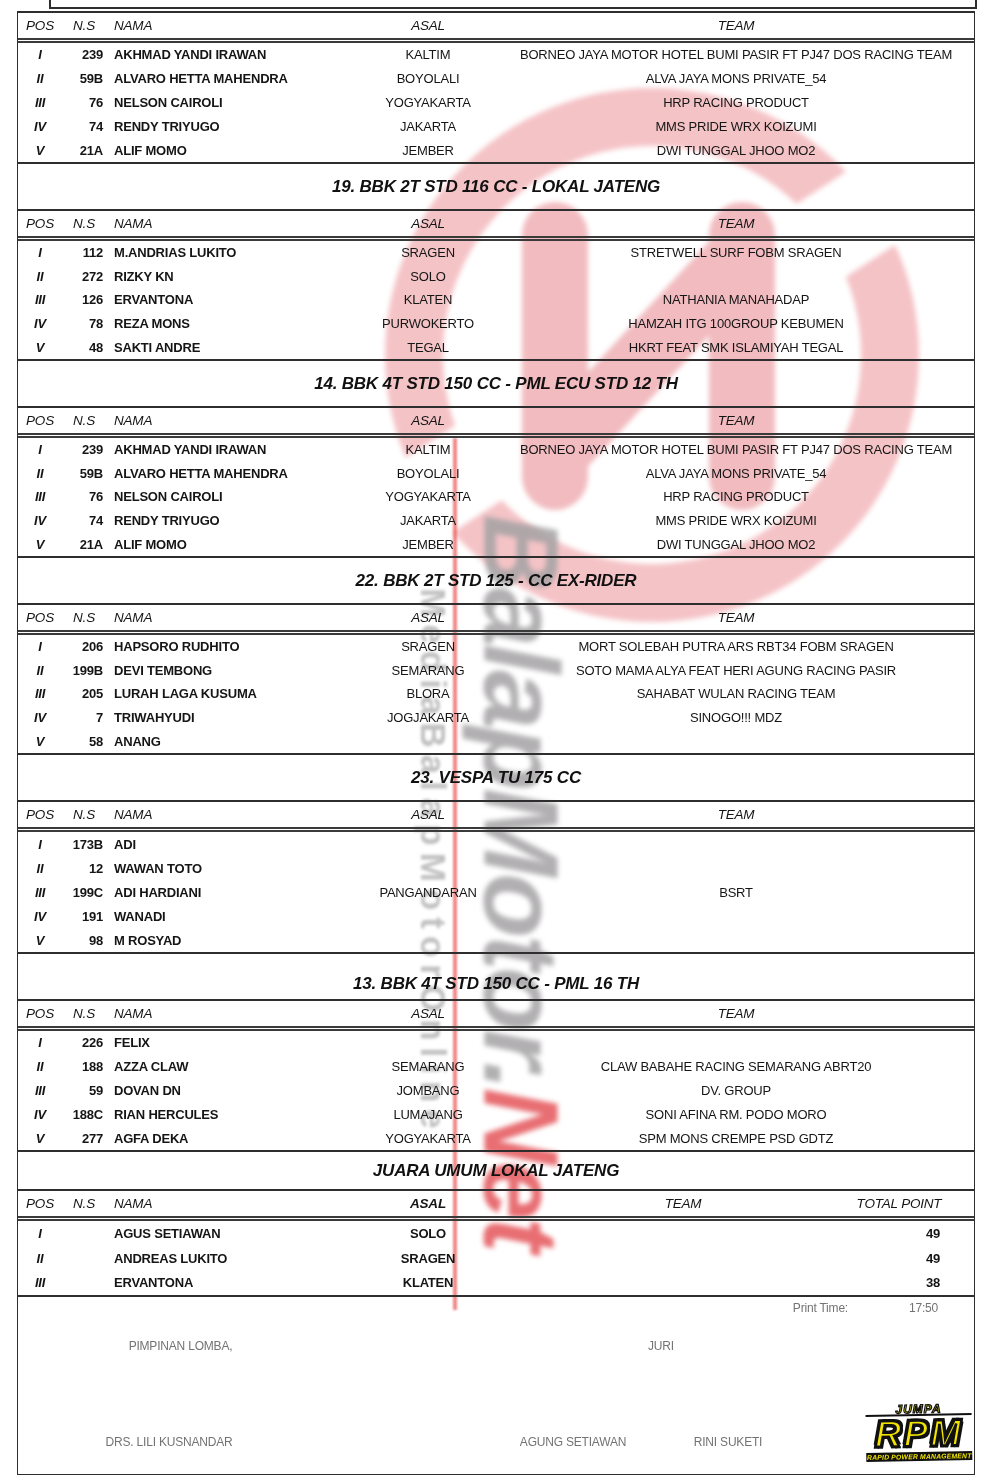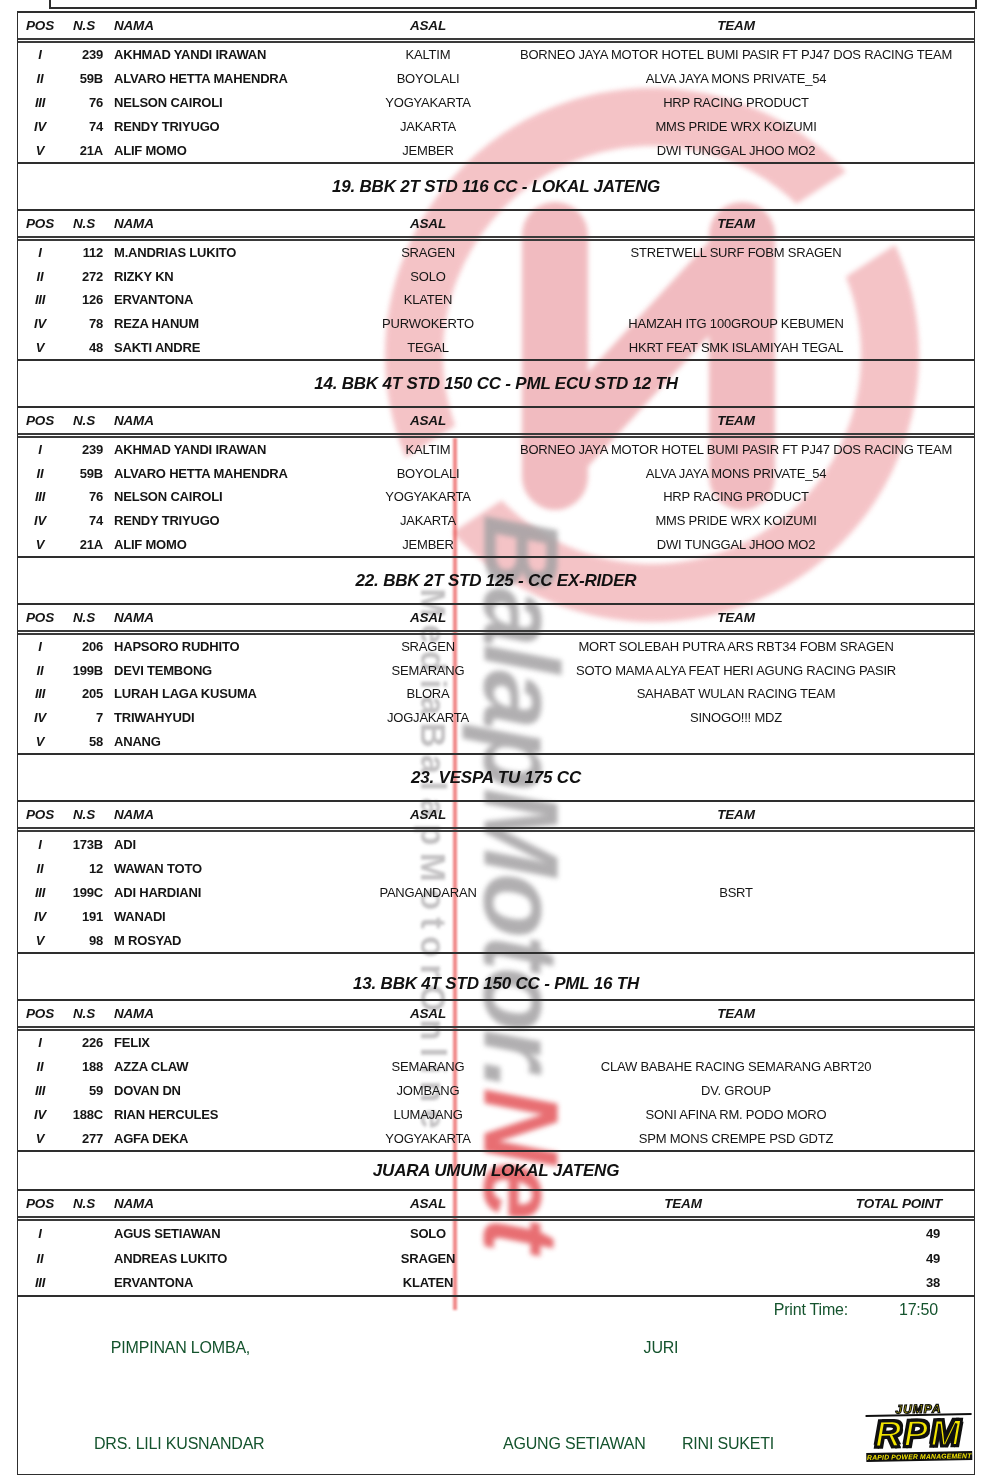--- a/index.html
+++ b/index.html
@@ -29,35 +29,35 @@
   .tbody{position:absolute;top:30px;left:0;right:0;bottom:0;display:flex;flex-direction:column;}
   .trow{position:relative;flex:1;}
   .cell{position:absolute;top:0;height:100%;display:flex;align-items:center;font-size:13px;overflow:visible;white-space:nowrap;}
   .c-pos {left:0;width:44px;justify-content:center;font-style:italic;font-weight:bold;}
   .c-ns  {left:44px;width:44px;justify-content:flex-end;padding-right:3px;box-sizing:border-box;font-weight:bold;}
   .c-nama{left:96px;width:240px;justify-content:flex-start;font-weight:bold;text-align:center;}
   .c-asal{left:330px;width:160px;justify-content:center;}
   .c-team{left:480px;width:476px;justify-content:center;}
   .c-team7{left:500px;width:330px;justify-content:center;}
   .c-total{left:820px;width:122px;justify-content:flex-end;padding-right:20px;box-sizing:border-box;font-weight:bold;}
-  .thead .cell{font-size:13.5px;font-weight:bold;font-style:italic;height:25px;}
+  .thead .cell{font-size:13.5px;font-weight:normal;font-style:italic;height:25px;}
   .thead .c-ns{justify-content:center;padding-right:0;}
   .thead .c-total{justify-content:center;padding-right:0;}
   .juara .c-asal{font-weight:bold;}
 
   
   .band{position:absolute;left:17px;width:958px;box-sizing:border-box;z-index:1;
         border-left:1.6px solid #2e2e2e;border-right:1.6px solid #2e2e2e;
         display:flex;align-items:center;justify-content:center;
         font-weight:bold;font-style:italic;font-size:17px;color:#111;}
 
   
   .sigbox{position:absolute;left:17px;top:1297px;width:958px;height:178px;box-sizing:border-box;z-index:1;
           border:1.6px solid #2e2e2e;border-top:none;}
-  .sigtext{position:absolute;font-size:16px;color:#14532d;text-align:center;white-space:nowrap;}
+  .sigtext{position:absolute;font-size:12px;color:#737373;text-align:center;white-space:nowrap;}
   .pt-label{left:700px;width:130px;top:4px;text-align:right;}
   .pt-value{left:840px;width:80px;top:4px;text-align:right;}
 
   
   .rpm{position:absolute;left:866px;top:1404px;width:106px;height:72px;z-index:3;
        display:flex;flex-direction:column;align-items:stretch;transform:rotate(-1deg);}
   .rpm-top{font-size:12px;font-weight:900;font-style:italic;color:#f2e400;text-align:center;
            -webkit-text-stroke:1.2px #101010;letter-spacing:1px;line-height:10px;
            border-bottom:2.5px solid #101010;}
   .rpm-main{font-size:37px;font-weight:900;font-style:italic;color:#f2e400;text-align:center;
@@ -160,25 +160,26 @@
             <div class="cell c-pos">II</div>
             <div class="cell c-ns">272</div>
             <div class="cell c-nama">RIZKY KN</div>
             <div class="cell c-asal">SOLO</div>
           </div>
           <div class="trow">
             <div class="cell c-pos">III</div>
             <div class="cell c-ns">126</div>
             <div class="cell c-nama">ERVANTONA</div>
             <div class="cell c-asal">KLATEN</div>
+            <div class="cell c-team">NATHANIA MANAHADAP</div>
           </div>
           <div class="trow">
             <div class="cell c-pos">IV</div>
             <div class="cell c-ns">78</div>
-            <div class="cell c-nama">REZA HANUM</div>
+            <div class="cell c-nama">REZA MONS</div>
             <div class="cell c-asal">PURWOKERTO</div>
             <div class="cell c-team">HAMZAH ITG 100GROUP KEBUMEN</div>
           </div>
           <div class="trow">
             <div class="cell c-pos">V</div>
             <div class="cell c-ns">48</div>
             <div class="cell c-nama">SAKTI ANDRE</div>
             <div class="cell c-asal">TEGAL</div>
             <div class="cell c-team">HKRT FEAT SMK ISLAMIYAH TEGAL</div>
           </div>

